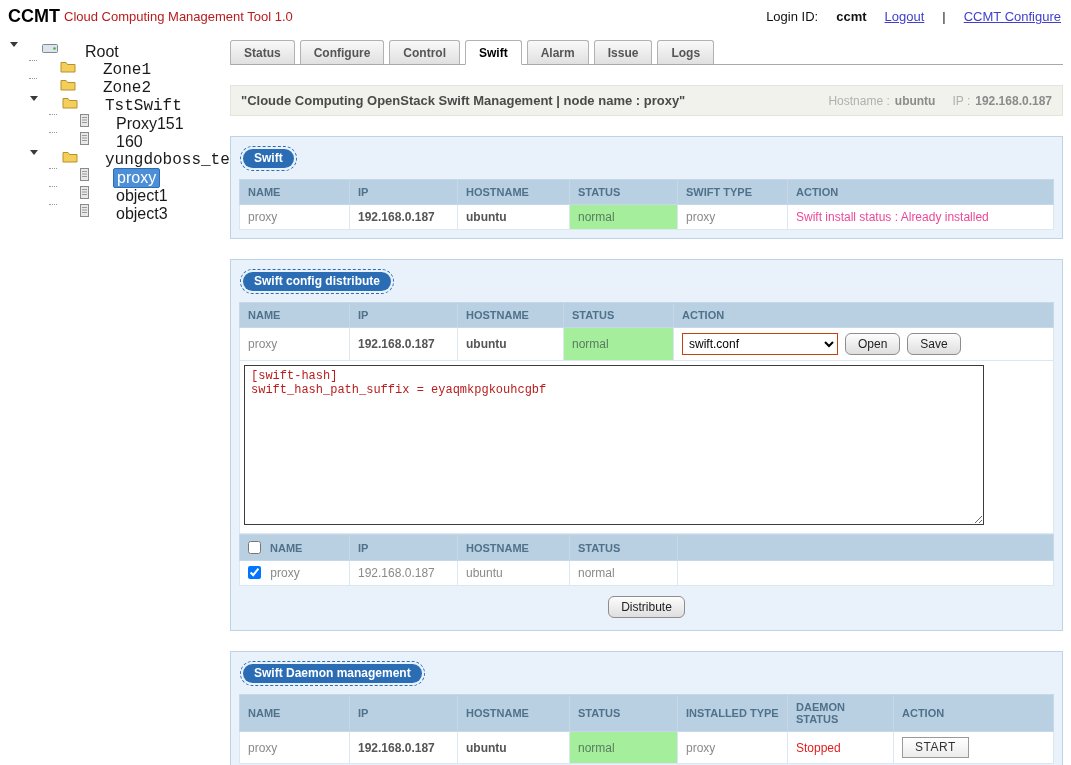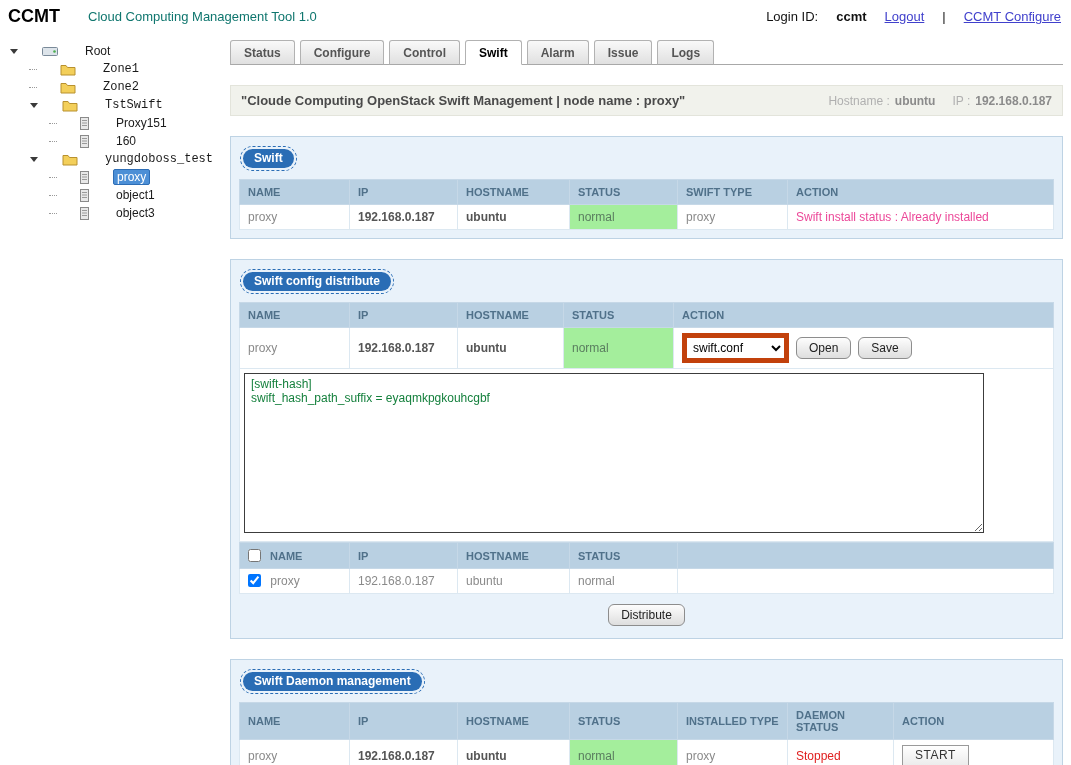--- a/index.html
+++ b/index.html
@@ -2,31 +2,31 @@
 <html><head>
 <meta charset="utf-8">
 <style>
   * { margin:0; padding:0; box-sizing:border-box; }
   html, body { width:1071px; height:765px; }
   body { font-family:"Liberation Sans", sans-serif; background:#fff; overflow:hidden; }
 
   
   .topbar { display:flex; align-items:center; height:32px; padding:0 10px 0 8px; }
   .logo { font-weight:bold; font-size:18px; color:#000; }
-  .app-title { margin-left:28px; font-size:13px; color:#0f766e; }
+  .app-title { margin-left:4px; font-size:13px; color:#b91c1c; }
   .topbar-right { margin-left:auto; display:flex; align-items:center; gap:18px; font-size:13px; color:#111; }
   .login-id { font-weight:bold; }
   .tb-link { color:#4040cc; text-decoration:underline; font-size:13px; cursor:pointer; }
 
   .main { display:flex; align-items:flex-start; }
   .sidebar { width:230px; flex:0 0 230px; padding:10px 0 0 8px; }
   .content { flex:1; margin-right:8px; }
 
   
-  .tree-item { display:flex; align-items:center; height:18px; font-size:12px; color:#1a1a1a; cursor:pointer; white-space:nowrap;gap:20px; }
+  .tree-item { display:flex; align-items:flex-start; height:18px; font-size:16px; color:#1a1a1a; cursor:pointer; white-space:nowrap;gap:20px; }
   .ind1 { padding-left:20px;font-family:Liberation Mono, monospace; }
   .ind2 { padding-left:40px; }
   .tri { width:0; height:0; border-left:4px solid transparent; border-right:4px solid transparent; border-top:5px solid #3a3a3a; margin:0 4px 0 2px; flex:0 0 auto; }
   .conn { width:8px; border-top:1px dotted #9a9a9a; margin:0 3px 0 1px; flex:0 0 auto; }
   .ticon { display:inline-flex; margin-right:4px; flex:0 0 auto; }
   .tlabel { padding:1px 3px; border-radius:2px; }
   .tlabel.selected { background:#4c8fd6; border:1px solid #2d6db5; color:#fff; padding:0 3px; }
 
   
   .tabs { display:flex; gap:5px; align-items:flex-end; border-bottom:1px solid #a8a8a8; padding:8px 0 0 0; }
@@ -46,25 +46,25 @@
 
   table { width:100%; border-collapse:collapse; background:#fff; table-layout:fixed; }
   th { background:#b9d0e2; color:#50718a; font-size:11px; font-weight:bold; text-align:left; padding:6px 8px; border:1px solid #c6d8e7; }
   td { background:#fff; color:#8a8a8a; font-size:12px; padding:5px 8px; border:1px solid #dce8f1; overflow:hidden; }
   td.b { color:#555; font-weight:bold; }
   td.green { background:#a4ee9c; color:#5a7d5f; }
   td.gtext { color:#ec4899; }
   td.rtext { color:#e02020; }
 
   .btn { font-family:inherit; font-size:12px; color:#222; padding:3px 12px; background:linear-gradient(#fdfdfd,#dedede); border:1px solid #8d8d8d; border-radius:6px; cursor:pointer; }
-  select.file-select { font-family:inherit; font-size:12px; width:107px; padding:2px; border:5px solid #c2410c; background:#fff; }
+  select.file-select { font-family:inherit; font-size:12px; width:156px; padding:2px; border:1px solid #c2410c; background:#fff; }
   .action-controls { display:flex; align-items:center; gap:7px; }
 
   .config-area { background:#fff; border:1px solid #dce8f1; border-top:none; padding:4px 4px 8px; }
-  textarea.config-textarea { width:740px; height:160px; border:1px solid #3c3c3c; padding:3px 6px; font-family:Liberation Sans, sans-serif; font-size:12px; color:#15803d; resize:both; display:block; }
+  textarea.config-textarea { width:740px; height:160px; border:1px solid #3c3c3c; padding:3px 6px; font-family:Liberation Mono, monospace; font-size:12px; color:#b91c1c; resize:both; display:block; }
 
   .distribute-row { text-align:center; padding:10px 0 4px; }
   .start-btn { font-family:inherit; font-size:12px; color:#333; padding:2px 12px 3px; background:linear-gradient(#ffffff,#ececec); border:1px solid #9a9a9a; border-radius:0; cursor:pointer; letter-spacing:0.5px; }
 
   .hcb, .rcb { vertical-align:-2px; margin-right:6px; }
 </style>
 </head>
 <body>
 
 <div class="topbar">

